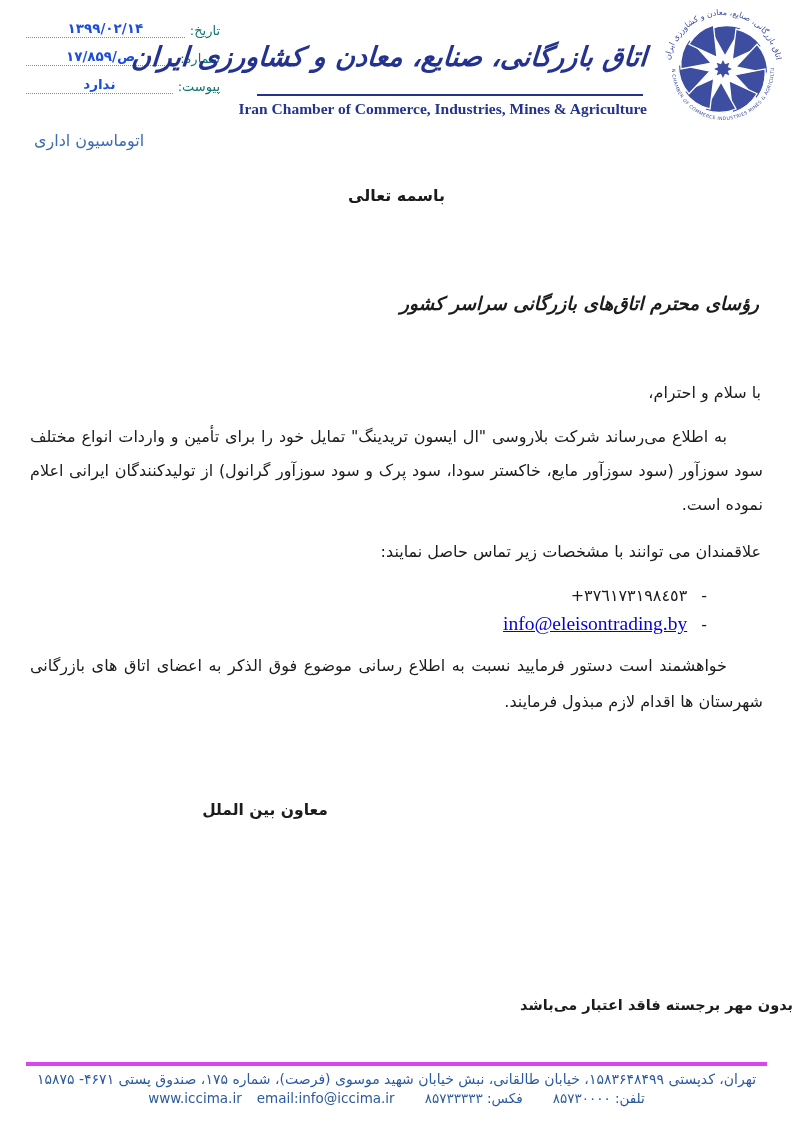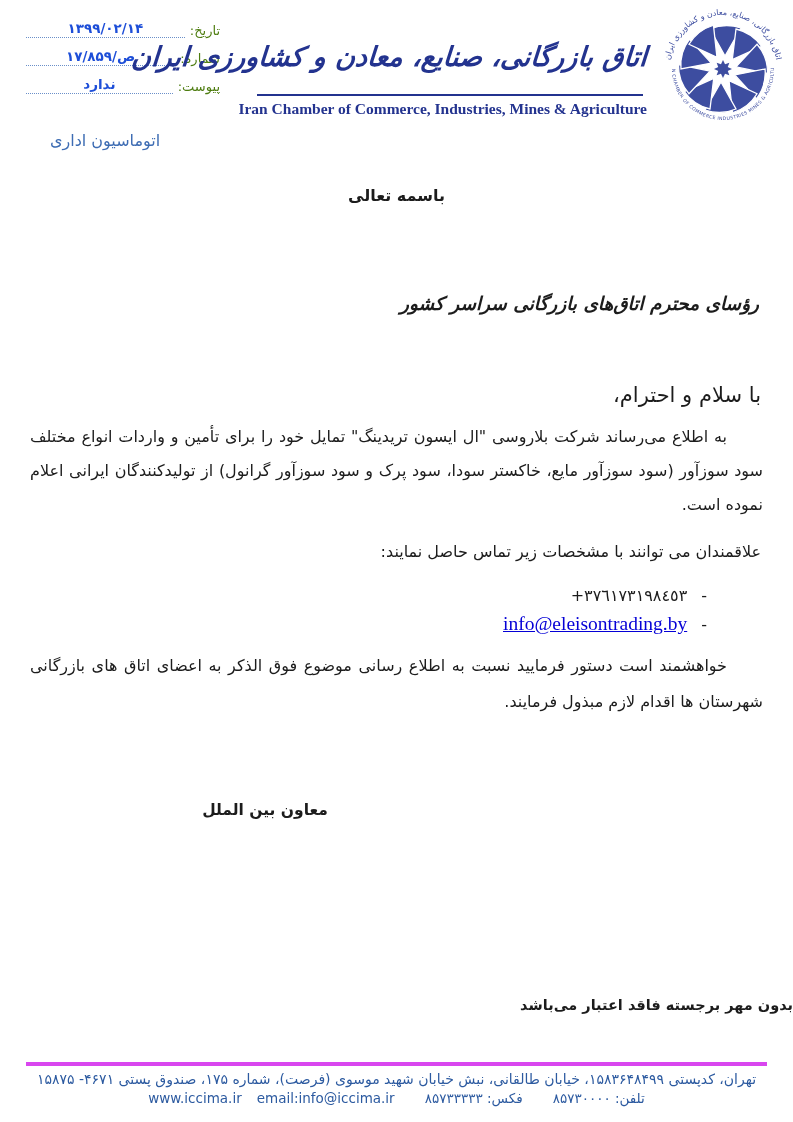--- a/index.html
+++ b/index.html
@@ -3,38 +3,38 @@
 <meta charset="utf-8">
 <style>
   html,body{margin:0;padding:0;background:#ffffff;}
   .page{
     position:relative;width:793px;height:1122px;margin:0 auto;background:#ffffff;
     font-family:"DejaVu Sans",sans-serif;direction:rtl;color:#1c1c1c;overflow:hidden;
   }
   
   .meta{position:absolute;left:26px;top:20px;width:194px;font-size:13px;}
   .meta-row{display:flex;align-items:flex-end;margin-bottom:10px;}
-  .meta-label{color:#4d7c0f;white-space:nowrap;margin-left:5px;font-size:13px;}
+  .meta-label{color:#0f766e;white-space:nowrap;margin-left:5px;font-size:13px;}
   .meta-value{flex:1;text-align:center;color:#1d4ed8;font-weight:bold;
     border-bottom:1px dotted #6a8fc9;padding-bottom:1px;font-size:13.5px;}
-  .automation{position:absolute;left:34px;top:131px;font-size:16px;color:#3d6cb3;margin-left:16px;}
+  .automation{position:absolute;left:34px;top:131px;font-size:16px;color:#3d6cb3;}
 
   
   .title-block{position:absolute;right:146px;top:16px;width:394px;text-align:center;color:#23338f;}
   .fa-title{font-size:27px;font-weight:bold;font-style:italic;white-space:nowrap;
     height:78px;line-height:82px;transform:skewX(-4deg);}
   .rule{border-top:2px solid #23338f;margin:0 4px 4px;}
   .en-title{font-family:"Liberation Serif","DejaVu Serif",serif;font-size:15.5px;
     font-weight:bold;white-space:nowrap;}
   .logo{position:absolute;right:2px;top:6px;width:136px;height:122px;}
 
   
   .basmala{position:absolute;top:186px;left:0;right:0;text-align:center;font-weight:bold;font-size:16px;}
   .addressee{position:absolute;top:293px;right:34px;font-size:18.5px;font-weight:bold;font-style:italic;}
-  .salutation{position:absolute;top:383px;right:32px;font-size:21px;}
+  .salutation{position:absolute;top:383px;right:32px;font-size:16px;}
   .body-par{position:absolute;top:420px;right:30px;left:30px;font-size:16px;line-height:34px;
     text-align:justify;text-indent:36px;}
   .contact-intro{position:absolute;top:542px;right:32px;font-size:16px;}
   .contact-item{position:absolute;right:86px;display:flex;gap:14px;align-items:center;font-size:16px;}
   .item-phone{top:586px;}
   .item-email{top:613px;}
   .ltr{direction:ltr;unicode-bidi:embed;}
   .email-link{font-family:"Liberation Serif","DejaVu Serif",serif;font-size:19.5px;
     color:#0500d6;text-decoration:underline;direction:ltr;unicode-bidi:embed;cursor:pointer;}
   .closing-par{position:absolute;top:648px;right:30px;left:30px;font-size:16px;line-height:36px;

